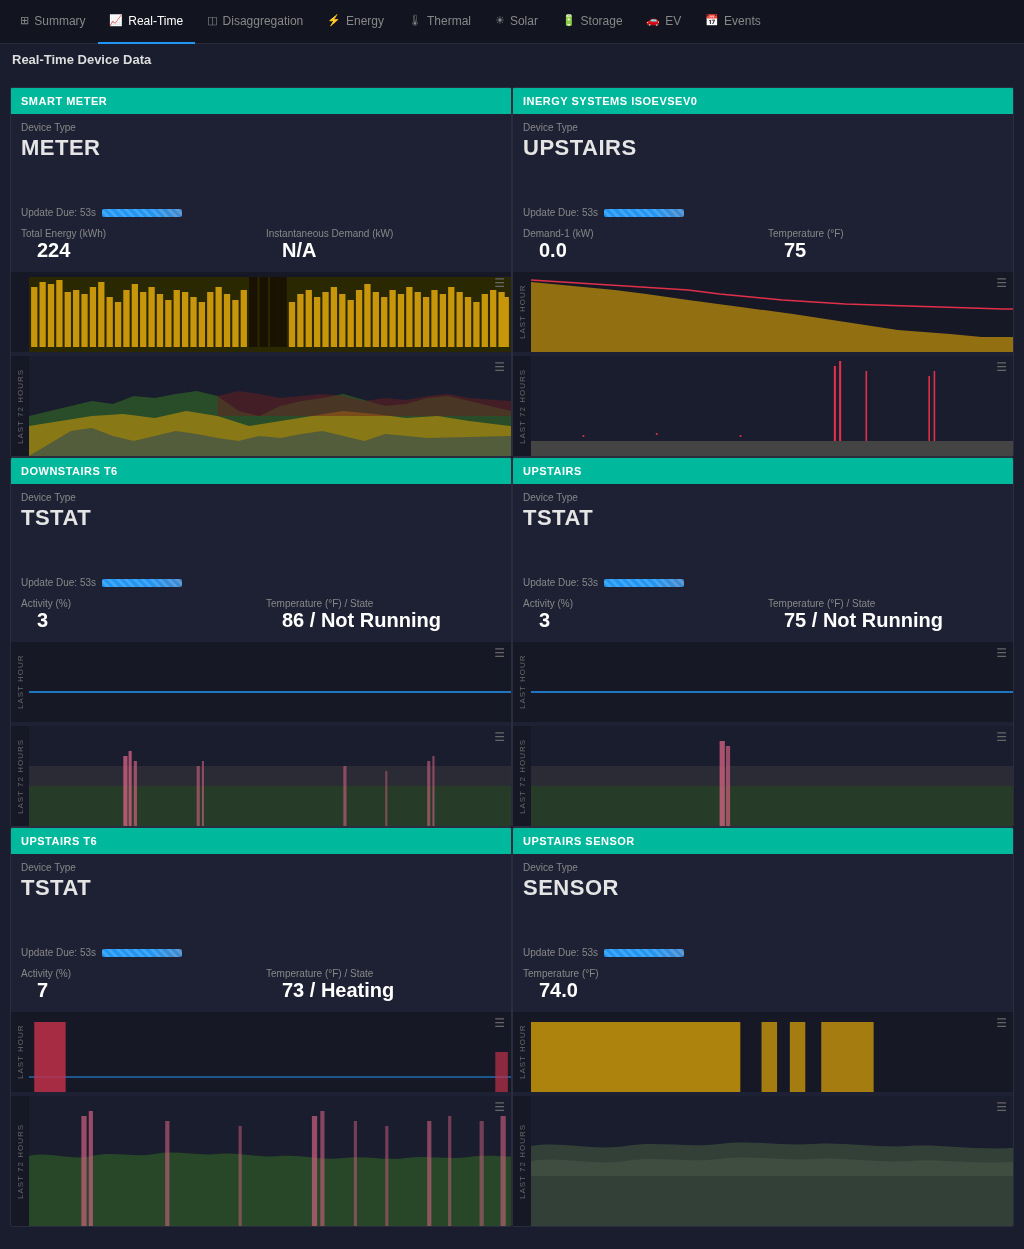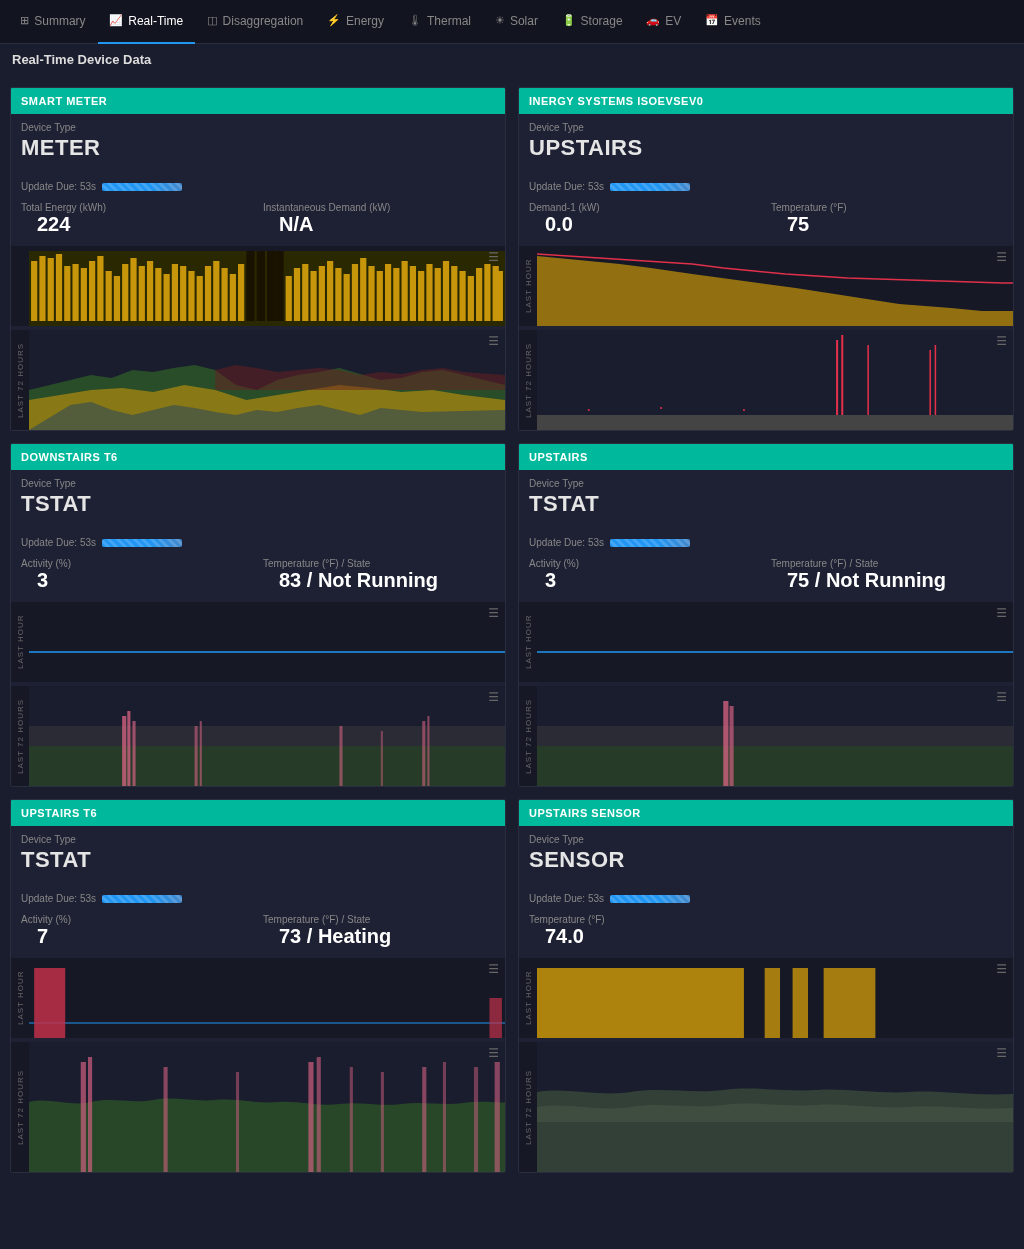--- a/index.html
+++ b/index.html
@@ -43,21 +43,21 @@
       padding: 8px 12px 20px;
       font-size: 13px;
       font-weight: bold;
       color: #ddd;
     }
 
     
     .device-grid {
       display: grid;
       grid-template-columns: 1fr 1fr;
-      gap: 12px;
+      gap: 0;
       padding: 0 10px 12px;
     }
 
     
     .device-card {
       background: #1e2133;
       border: 1px solid #2a2d3e;
       border-radius: 2px;
       overflow: hidden;
     }
@@ -86,20 +86,21 @@
       font-weight: bold;
       color: #e5e5e5;
       letter-spacing: 0.5px;
     }
     .info-value.large { font-size: 22px; }
 
     .update-row {
       display: flex;
       align-items: center;
       gap: 6px;
+      margin-top: 26px;
     }
     .update-label { font-size: 10px; color: #888; }
     .update-bar {
       width: 80px;
       height: 8px;
       background: linear-gradient(90deg, #2196f3 60%, #4488cc 100%);
       border-radius: 2px;
       position: relative;
       overflow: hidden;
     }
@@ -407,21 +408,21 @@
         </div>
       </div>
     </div>
     <div class="metrics-row">
       <div class="metric-block">
         <div class="metric-label">Activity (%)</div>
         <div class="metric-value highlight">3</div>
       </div>
       <div class="metric-block">
         <div class="metric-label">Temperature (°F) / State</div>
-        <div class="metric-value highlight">83 / Not Running</div>
+        <div class="metric-value highlight">86 / Not Running</div>
       </div>
     </div>
 
     <div class="chart-container chart-bg-dark">
       <div style="writing-mode:vertical-rl;transform:rotate(180deg);font-size:8px;color:#666;position:absolute;left:1px;top:0;height:100%;display:flex;align-items:center;justify-content:center;width:16px;letter-spacing:1px;">LAST HOUR</div>
       <span class="chart-menu-icon">☰</span>
       <svg class="chart-svg" viewBox="0 0 460 80" preserveAspectRatio="none">
         <rect x="0" y="0" width="460" height="80" fill="#161826"></rect>
         <line x1="0" y1="50" x2="460" y2="50" stroke="#2196f3" stroke-width="1.5"></line>
       </svg>

